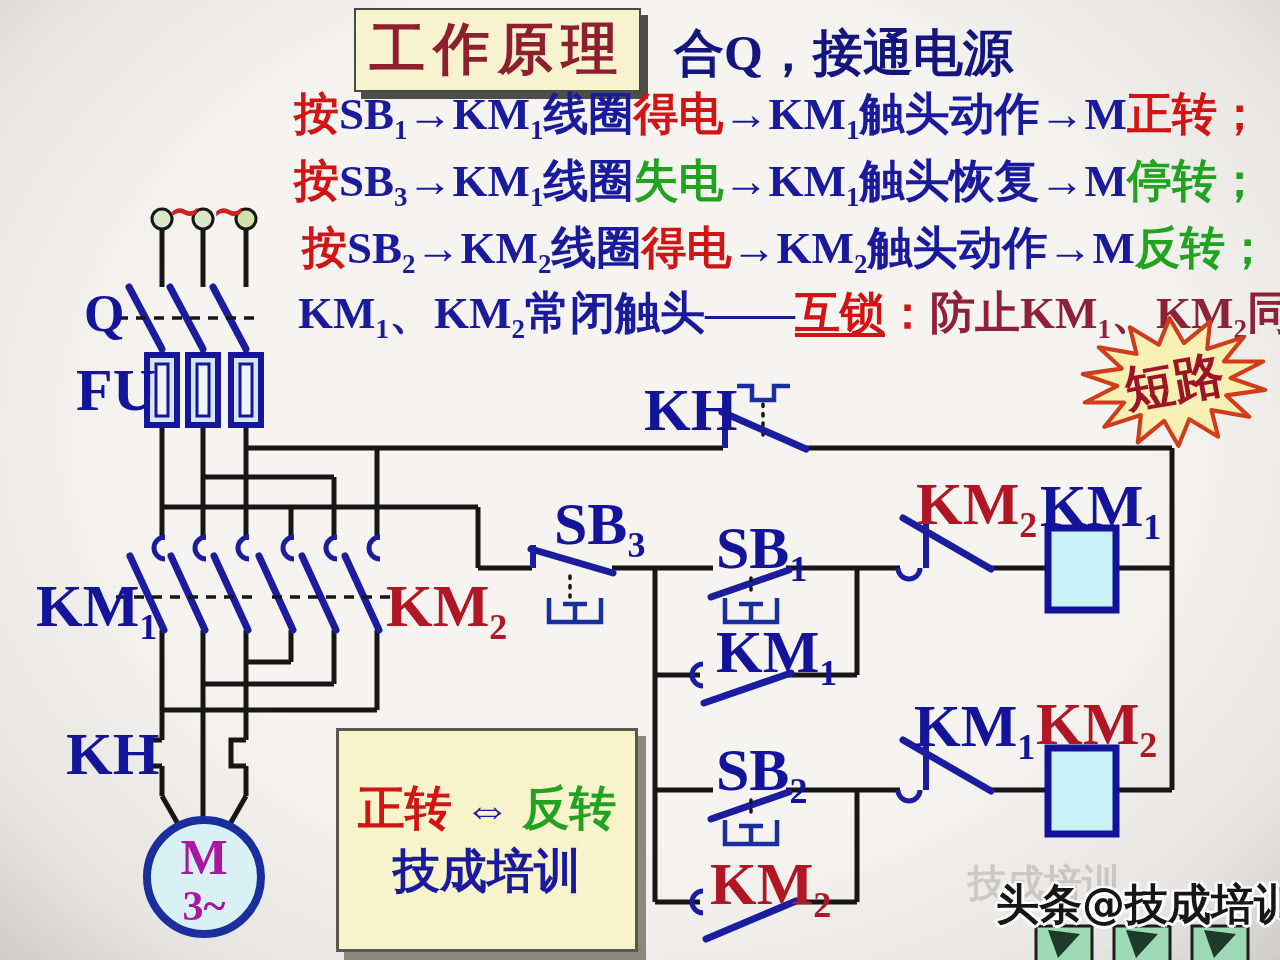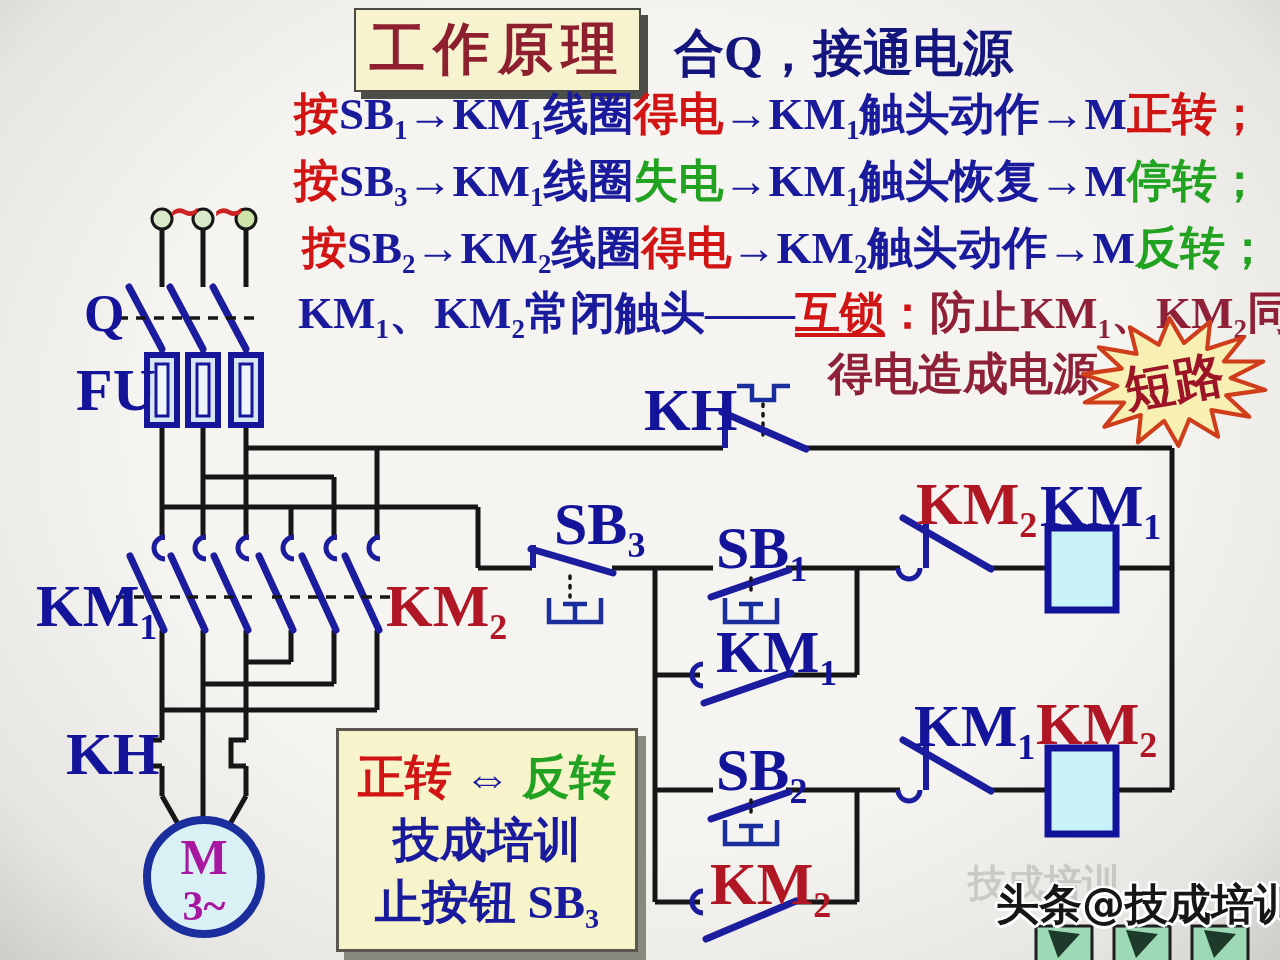--- a/index.html
+++ b/index.html
@@ -218,21 +218,20 @@
   <div class="abs title-box">
     <span>工作原理</span>
   </div>
 
   <div class="abs subtitle">合Q，接通电源</div>
 
   <div class="abs pline pl-0"><span class="col-red">按</span><span class="col-blue">SB</span><sub class="col-blue">1</sub><span class="col-blue">→KM</span><sub class="col-blue">1</sub><span class="col-blue">线圈</span><span class="col-red">得电</span><span class="col-blue">→KM</span><sub class="col-blue">1</sub><span class="col-blue">触头动作→M</span><span class="col-red">正转；</span></div>
   <div class="abs pline pl-1"><span class="col-red">按</span><span class="col-blue">SB</span><sub class="col-blue">3</sub><span class="col-blue">→KM</span><sub class="col-blue">1</sub><span class="col-blue">线圈</span><span class="col-green">失电</span><span class="col-blue">→KM</span><sub class="col-blue">1</sub><span class="col-blue">触头恢复→M</span><span class="col-green">停转；</span></div>
   <div class="abs pline pl-2"><span class="col-red">按</span><span class="col-blue">SB</span><sub class="col-blue">2</sub><span class="col-blue">→KM</span><sub class="col-blue">2</sub><span class="col-blue">线圈</span><span class="col-red">得电</span><span class="col-blue">→KM</span><sub class="col-blue">2</sub><span class="col-blue">触头动作→M</span><span class="col-green">反转；</span></div>
   <div class="abs pline pl-3"><span class="col-blue">KM</span><sub class="col-blue">1</sub><span class="col-blue">、</span><span class="col-blue">KM</span><sub class="col-blue">2</sub><span class="col-blue">常闭触头——</span><span class="col-red und">互锁</span><span class="col-red">：</span><span class="col-maroon">防止KM</span><sub class="col-maroon">1</sub><span class="col-maroon">、KM</span><sub class="col-maroon">2</sub><span class="col-maroon">同时</span></div>
-  <div class="abs pline pl-4"><span class="col-maroon">得电造成电源</span></div>
 
   <div class="abs burst">
     <svg width="196" height="136" viewBox="0 0 190 130">
       <polygon fill="#f8f0b2" stroke="#cf3d1a" stroke-width="4" stroke-linejoin="round" points="95,3 107.2,28 134,9.1 129.3,35.3 165.4,26.3 144.6,48.5 182.7,51.2 150,65 182.7,78.8 144.6,81.5 165.4,103.7 129.3,94.7 134,120.9 107.2,102 95,127 82.8,102 56,120.9 60.7,94.7 24.6,103.7 45.4,81.5 7.3,78.8 40,65 7.3,51.2 45.4,48.5 24.6,26.3 60.7,35.3 56,9.1 82.8,28"></polygon>
     </svg>
     <div class="btext">短路</div>
   </div>
 
   <span class="tilde tilde-1">~</span>
   <span class="tilde tilde-2">~</span>
@@ -251,21 +250,20 @@
   <div class="clabel lab-blue lab-sb2"><span>SB</span><sub>2</sub></div>
   <div class="clabel lab-red lab-km2aux"><span>KM</span><sub>2</sub></div>
   <div class="clabel lab-red lab-km2int"><span>KM</span><sub>2</sub></div>
   <div class="clabel lab-blue lab-km1coil"><span>KM</span><sub>1</sub></div>
   <div class="clabel lab-blue lab-km1int"><span>KM</span><sub>1</sub></div>
   <div class="clabel lab-red lab-km2coil"><span>KM</span><sub>2</sub></div>
 
   <div class="abs note-box">
     <div class="note-line"><span class="col-red">正转</span><span class="col-blue"> ⇔ </span><span class="col-green">反转</span></div>
     <div class="note-line"><span class="col-blue">技成培训</span></div>
-    <div class="note-line"><span class="col-blue">止按钮 SB</span><sub class="col-blue">3</sub></div>
   </div>
 
   <div class="abs wm-ghost">技成培训</div>
   <div class="abs wm-main">头条@技成培训</div>
   <div class="abs wm-squares">
     <svg width="236" height="36" viewBox="0 0 236 36">
       <g stroke="#1d1d1d" stroke-width="3">
         <rect x="2" y="2" width="56" height="50" fill="#9ed9b5"></rect>
         <rect x="80" y="2" width="56" height="50" fill="#9ed9b5"></rect>
         <rect x="158" y="2" width="56" height="50" fill="#9ed9b5"></rect>

